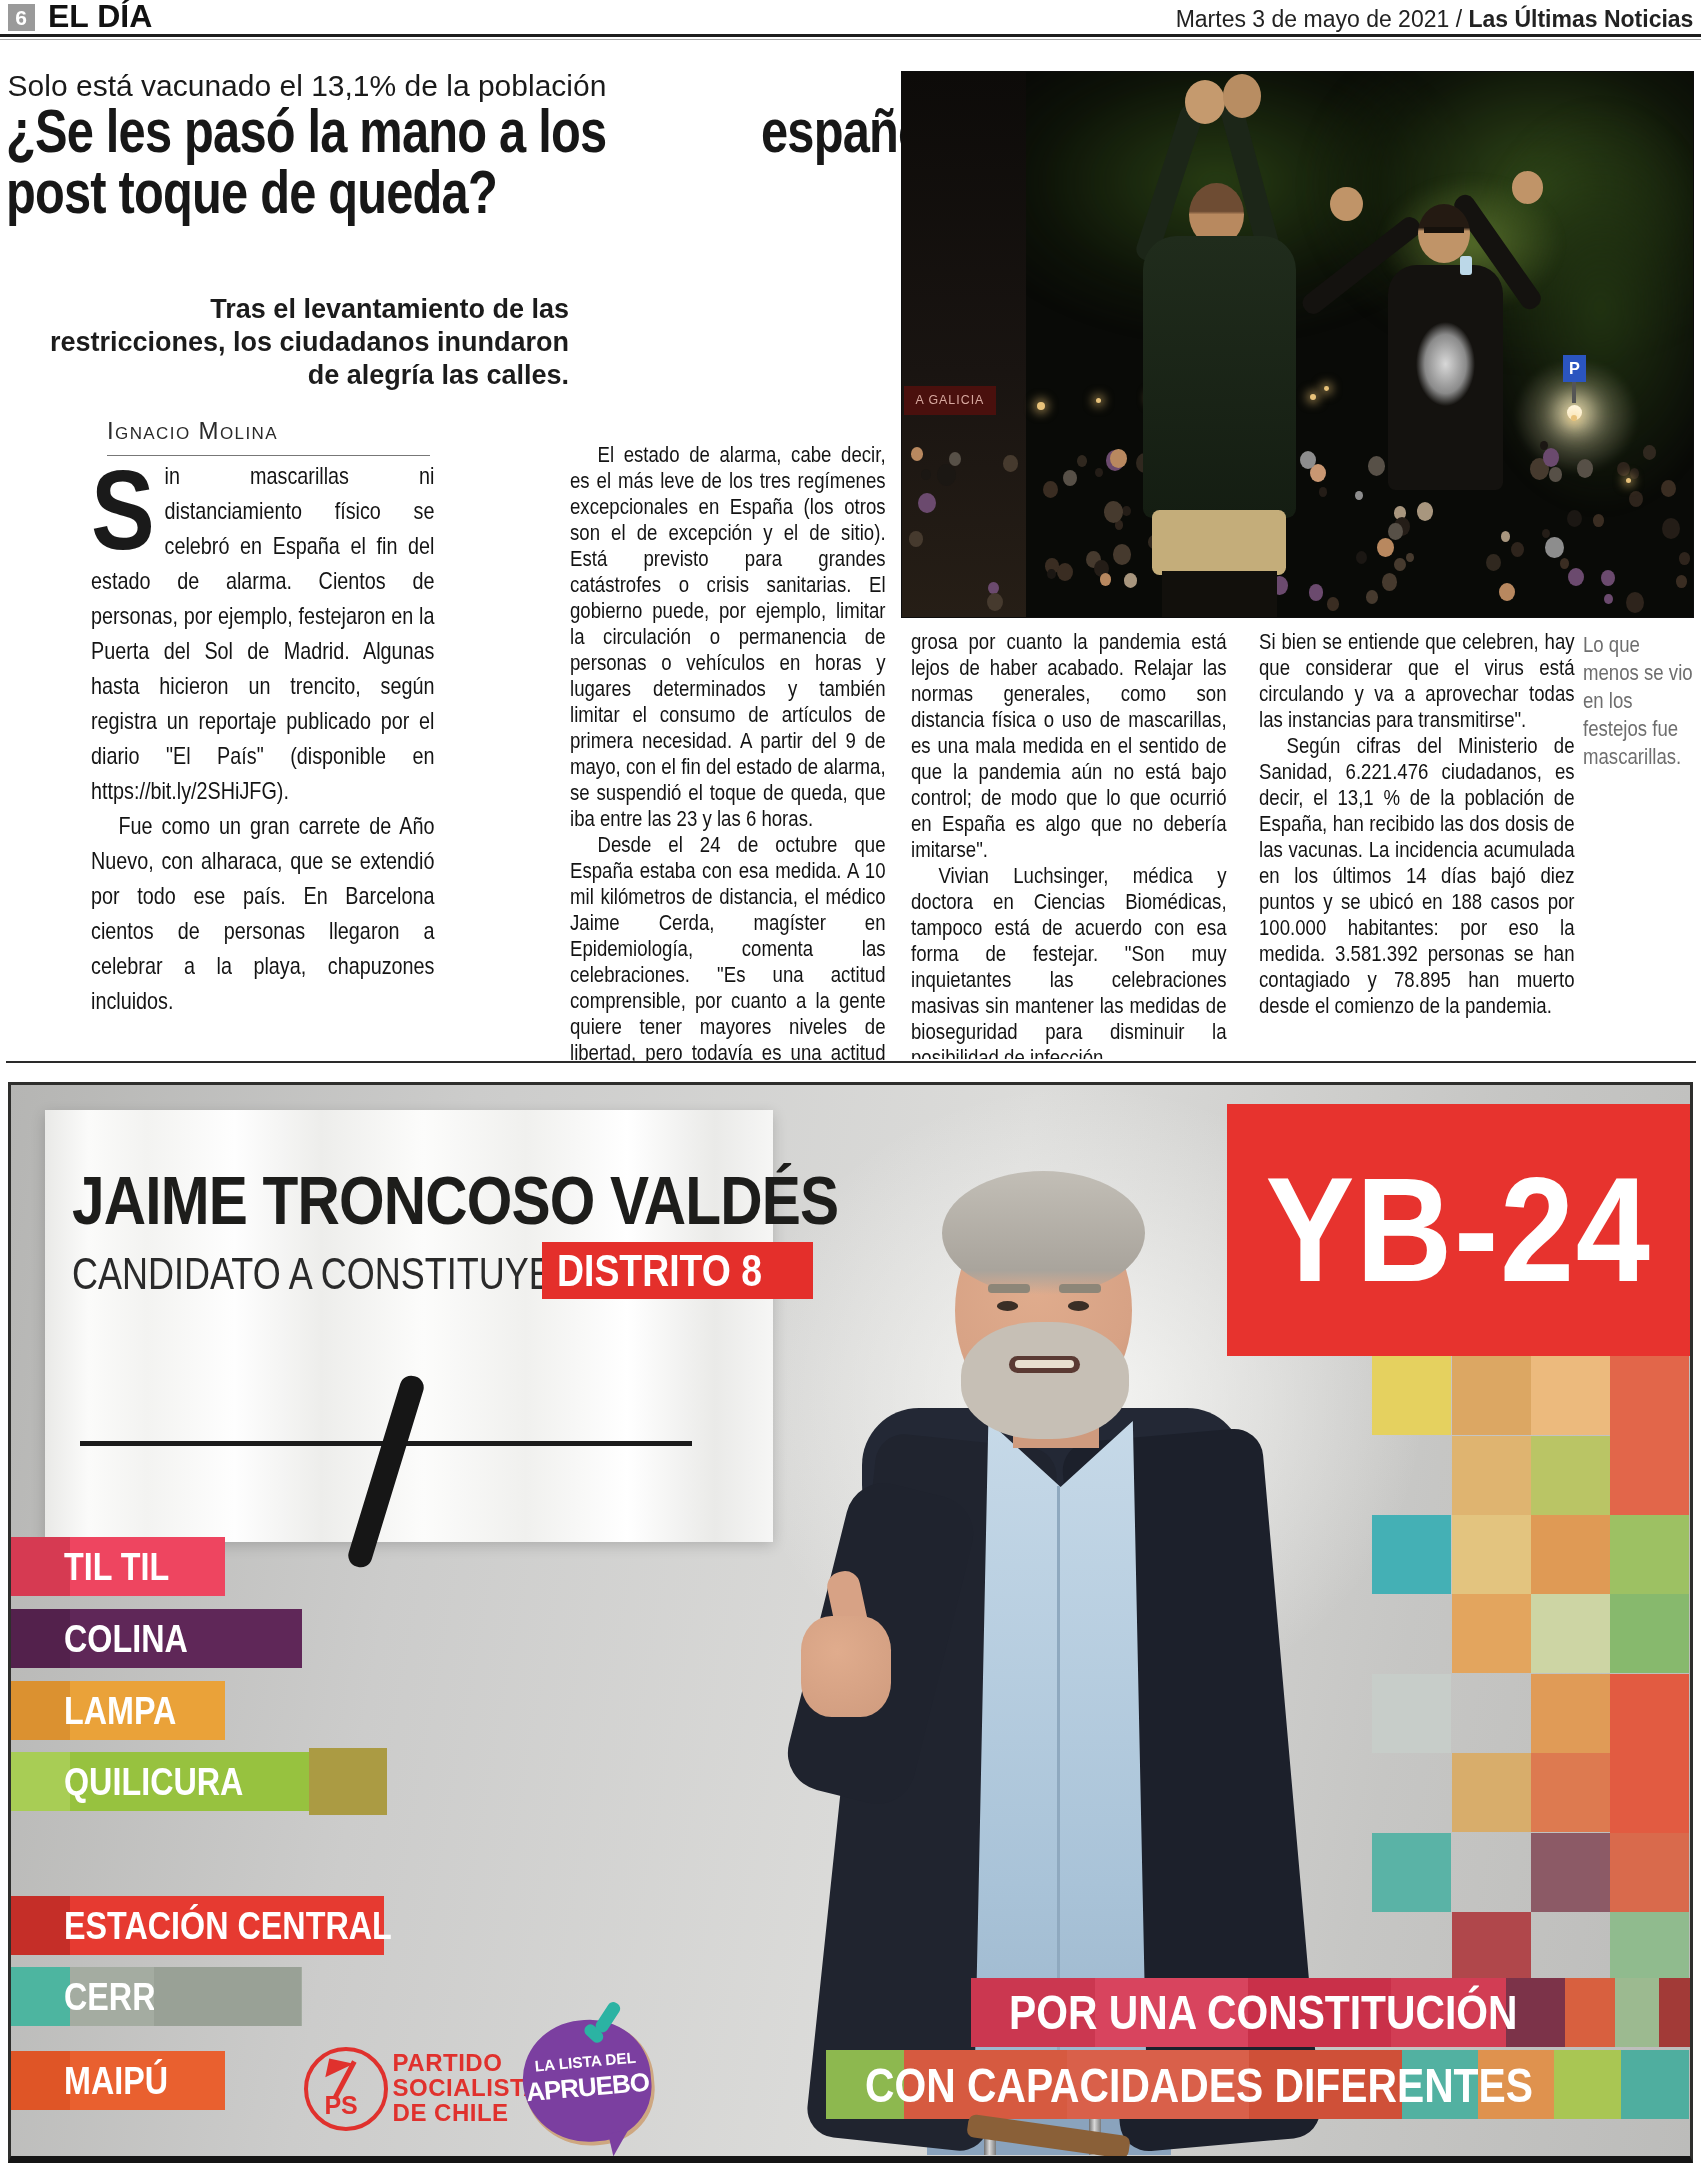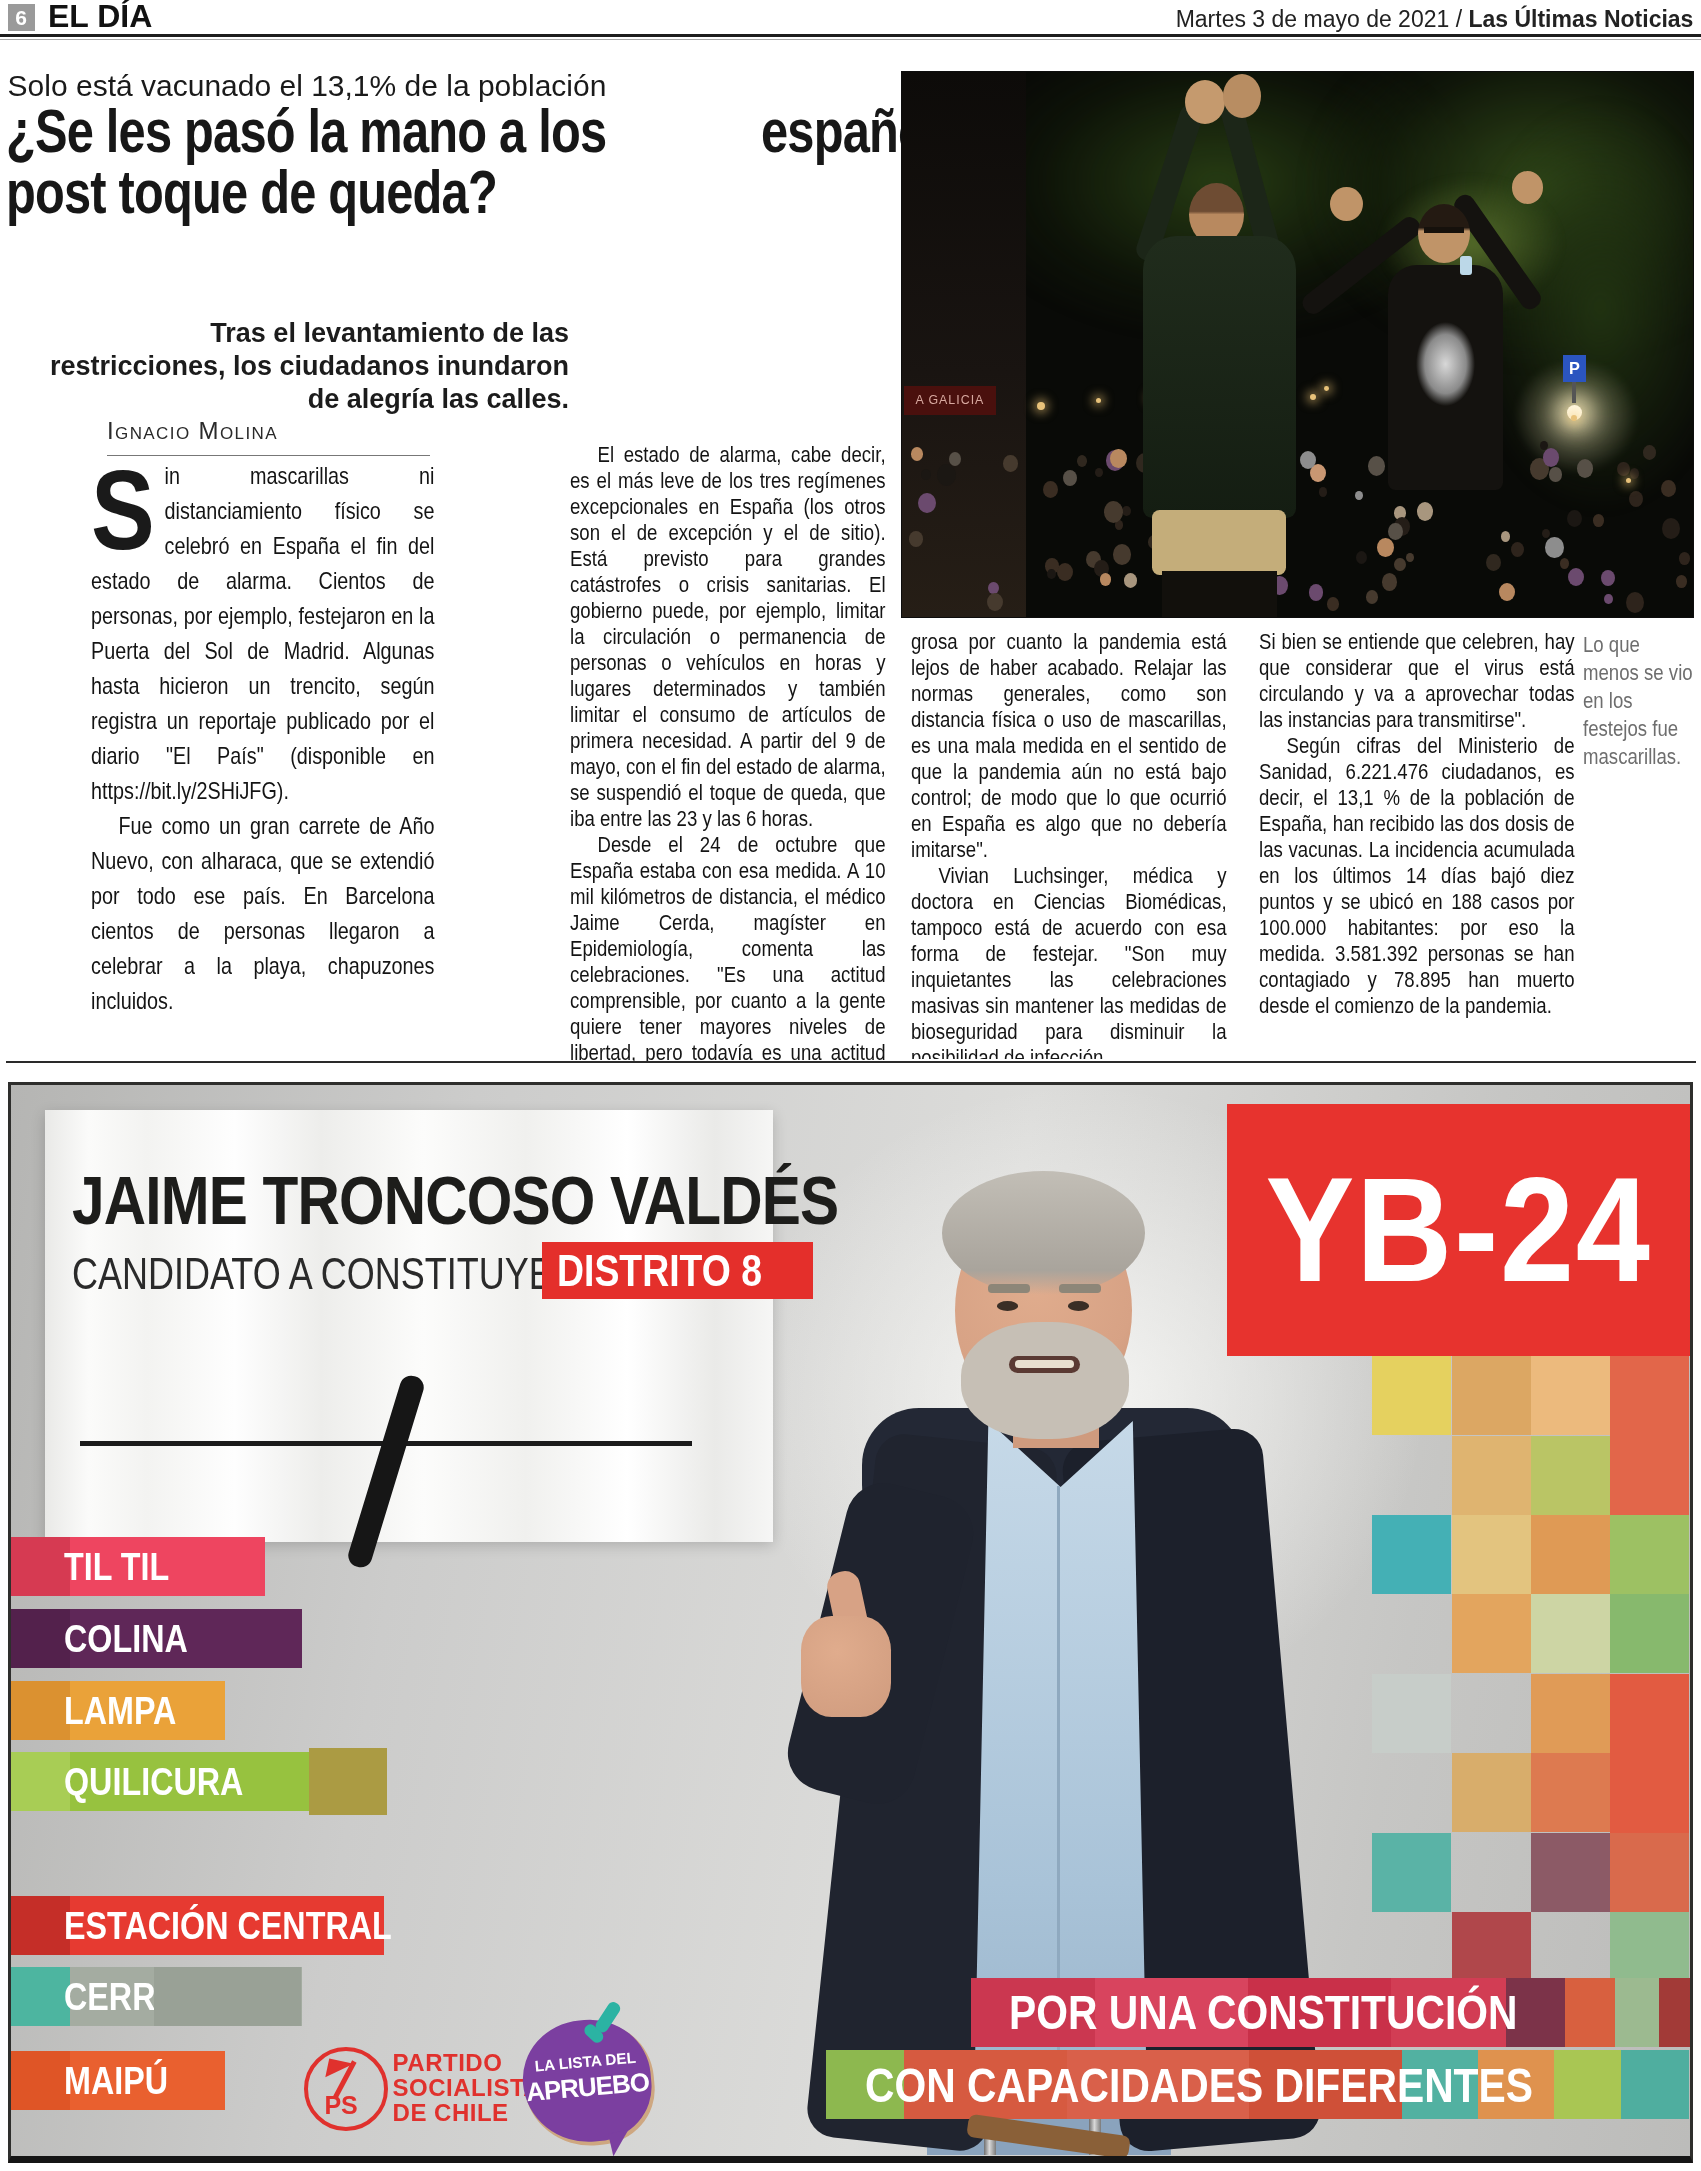--- a/index.html
+++ b/index.html
@@ -37,21 +37,21 @@
   <div class="abs" style="left:0;top:39px;width:1701px;height:1px;background:#a8a8a8;"></div>
 
   <div class="abs" style="left:7.6px;top:69px;font-size:30px;color:#1a1a1a;">Solo está vacunado el 13,1% de la población</div>
 
   <div class="abs" style="left:5.7px;top:101px;">
     <div class="headline-line cx80">¿Se les pasó la mano a los</div>
     <div class="headline-line cx80">españoles en el carrete</div>
     <div class="headline-line cx80">post toque de queda?</div>
   </div>
 
-  <div class="abs" style="left:34px;top:293px;width:535px;text-align:right;font-size:27px;line-height:33px;font-weight:700;color:#1c1c1c;margin-top:24px;">Tras el levantamiento de las restricciones, los ciudadanos inundaron de alegría las calles.</div>
+  <div class="abs" style="left:34px;top:293px;width:535px;text-align:right;font-size:27px;line-height:33px;font-weight:700;color:#1c1c1c;">Tras el levantamiento de las restricciones, los ciudadanos inundaron de alegría las calles.</div>
 
   <div class="abs" style="left:107px;top:417px;width:323px;border-bottom:1.9px solid #777;padding-bottom:9.6px;">
     <span style="font-variant:small-caps;font-size:24px;letter-spacing:1.4px;color:#2a2a2a;">Ignacio Molina</span>
   </div>
 
   <div class="abs" style="left:91px;top:459px;width:411px;height:550px;overflow:hidden;">
     <div class="bodytext lede colscale" style="width:406px;">
       <p><span class="dropcap">S</span><span>in mascarillas ni distanciamiento físico se celebró en España el fin del estado de alarma. Cientos de personas, por ejemplo, festejaron en la Puerta del Sol de Madrid. Algunas hasta hicieron un trencito, según registra un reportaje publicado por el diario "El País" (disponible en https://bit.ly/2SHiJFG).</span></p>
       <p class="ind">Fue como un gran carrete de Año Nuevo, con alharaca, que se extendió por todo ese país. En Barcelona cientos de personas llegaron a celebrar a la playa, chapuzones incluidos.</p>
     </div>
@@ -264,21 +264,21 @@
       <span class="cx80" style="font-size:45px;font-weight:400;color:#2a2a2a;letter-spacing:0;">CANDIDATO A CONSTITUYENTE</span>
     </div>
     <div class="abs" style="left:531px;top:157px;height:57px;background:#e42f2b;padding:0 15.3px;z-index:4;">
       <span class="cx85" style="font-size:44px;font-weight:800;color:#fff;line-height:57px;">DISTRITO 8</span>
     </div>
 
     <div class="abs" style="left:69px;top:356px;width:612px;height:4.8px;background:#1b1b1b;z-index:4;"></div>
     <div class="abs" style="left:363px;top:287px;width:24px;height:199px;background:#161616;border-radius:11.5px;transform:rotate(17deg);z-index:4;"></div>
 
     <div class="abs" id="communes" style="left:0;top:0;width:1679px;height:1071px;z-index:5;">
-        <div class="commune" style="top: 452px; width: 214px; background: rgb(238, 69, 96); padding-left: 40px;">
+        <div class="commune" style="top: 452px; width: 214px; background: rgb(238, 69, 96);">
           <div class="accent" style="background: rgb(214, 58, 82);"></div>
           <span class="lbl cx85">TIL TIL</span>
         </div>
         <div class="commune" style="top: 524px; width: 291px; background: rgb(95, 39, 88);">
           <div class="accent" style="background: rgb(83, 33, 76);"></div>
           <span class="lbl cx85">COLINA</span>
         </div>
         <div class="commune" style="top: 596px; width: 214px; background: rgb(234, 162, 57);">
           <div class="accent" style="background: rgb(219, 145, 48);"></div>
           <span class="lbl cx85">LAMPA</span>

